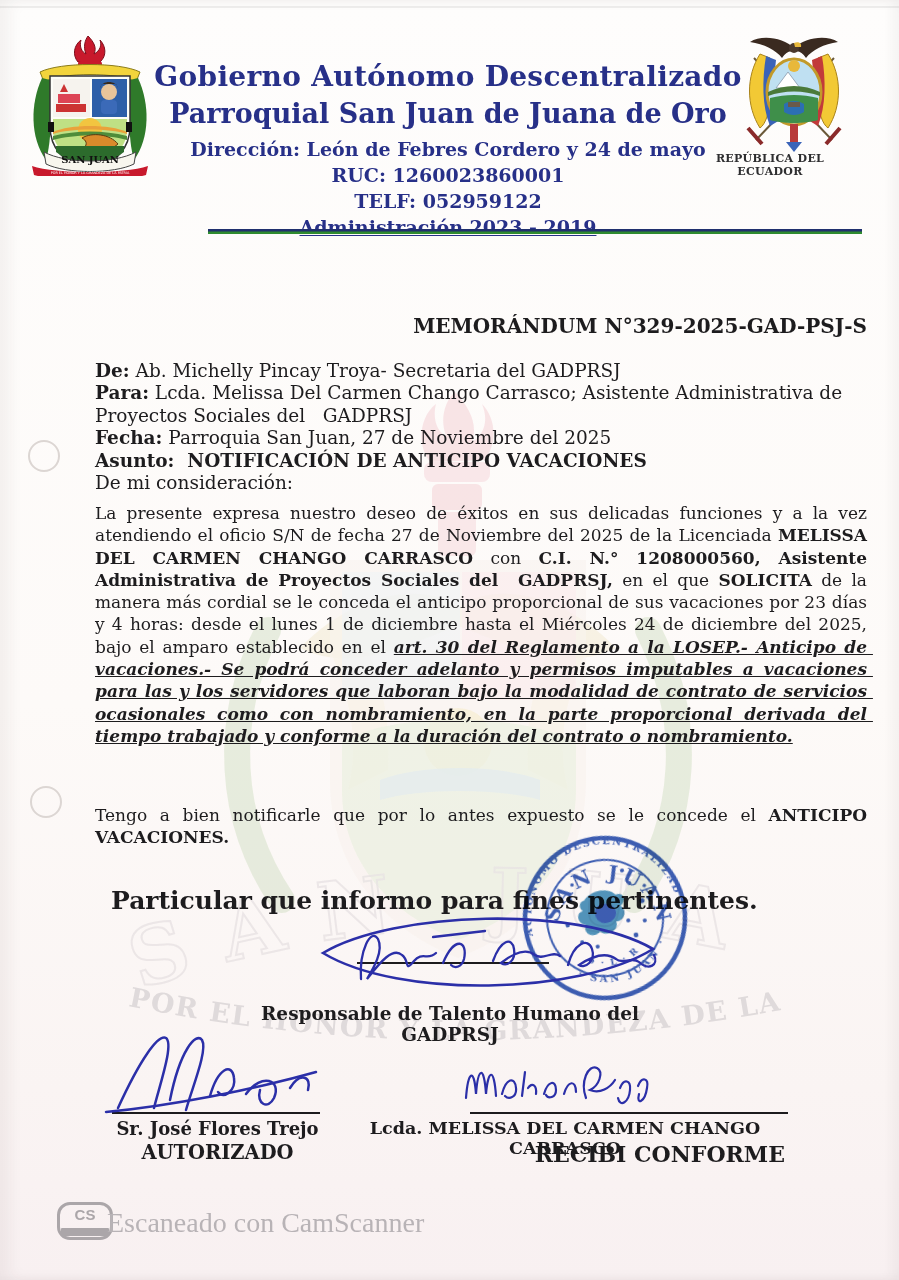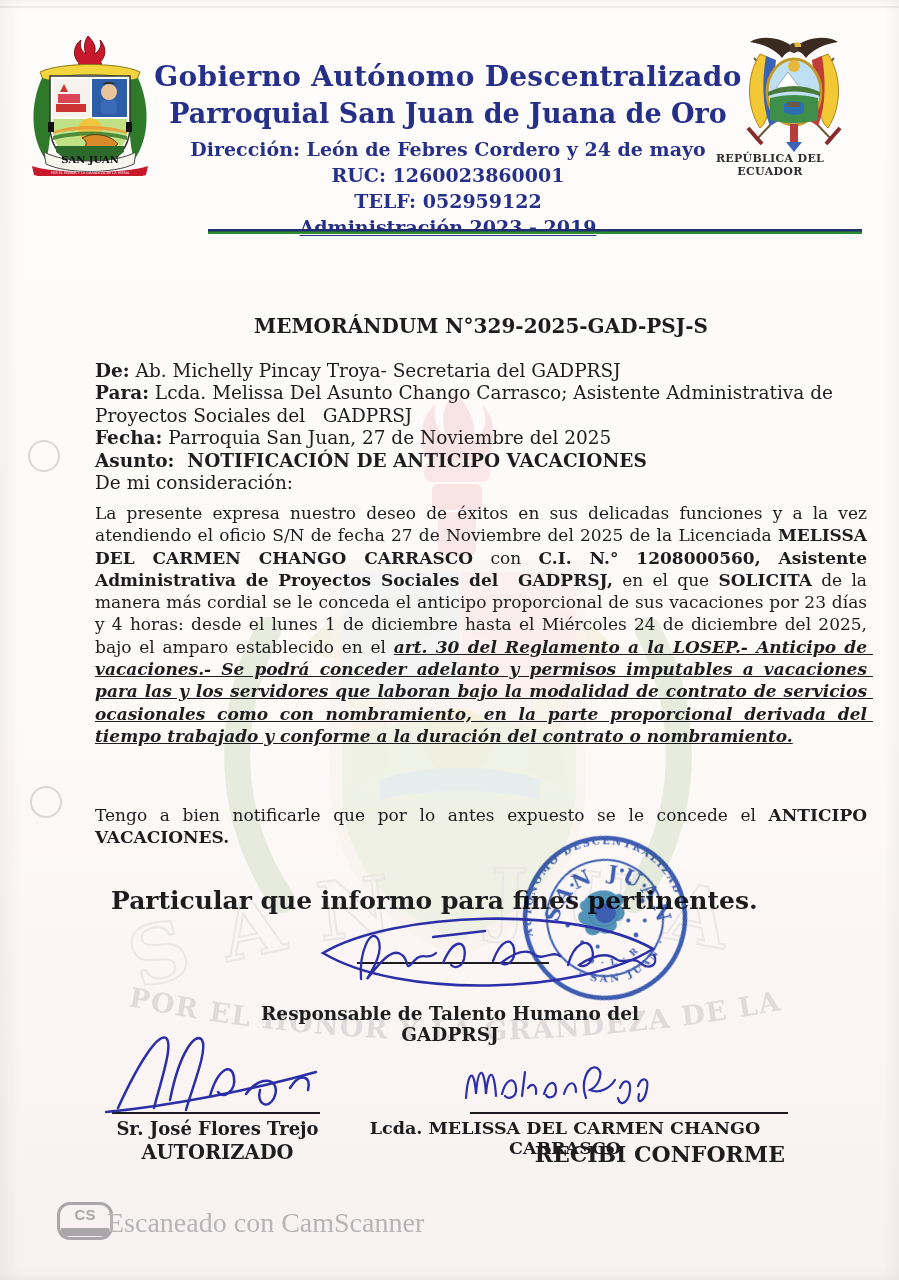--- a/index.html
+++ b/index.html
@@ -13,21 +13,21 @@
   
   .hdr-center{left:148px;top:58px;width:600px;text-align:center;color:#273088;font-weight:bold;z-index:3;}
   .org1{font-size:28px;line-height:37px;letter-spacing:.3px;}
   .org2{font-size:27px;line-height:37px;}
   .hline{font-size:19px;line-height:26px;}
   .admin{text-decoration:underline;}
   .hdr-rule{left:208px;top:229px;width:654px;height:5px;z-index:3;
     background:linear-gradient(180deg,#20306e 0%,#20306e 48%,#2f8b2f 52%,#2f8b2f 100%);}
   .ec-caption{left:684px;top:152px;width:172px;text-align:center;font-size:11px;font-weight:bold;color:#2e2e30;letter-spacing:.3px;z-index:3;}
   
-  .memo-title{left:95px;top:314px;width:772px;text-align:center;font-weight:bold;font-size:20px;z-index:3;}
+  .memo-title{left:95px;top:314px;width:772px;text-align:right;font-weight:bold;font-size:20px;z-index:3;}
   .meta{left:95px;top:348px;width:776px;font-size:18.5px;line-height:22.4px;z-index:3;margin-top:12px;}
   .meta p{margin:0;white-space:pre-wrap;}
   .b{font-weight:bold;}
   .para{left:95px;width:772px;font-size:17px;line-height:22.3px;text-align:justify;white-space:pre-wrap;z-index:3;}
   .seg-n{font-weight:normal;}
   .seg-b{font-weight:bold;}
   .seg-biu{font-weight:bold;font-style:italic;text-decoration:underline;}
   .closing1{left:111px;top:886px;width:772px;font-size:25px;z-index:3;font-weight:bold;}
   .closing2{left:300px;top:918px;width:320px;text-align:center;font-size:18.5px;z-index:3;}
   
@@ -167,21 +167,21 @@
     <path d="M54,110 L70,110 L62,120 Z" fill="#3a63b8"></path>
   </svg>
   <div class="abs ec-caption">REPÚBLICA DEL ECUADOR</div>
 
   <div class="abs hdr-rule"></div>
 
   <div class="abs memo-title">MEMORÁNDUM N°329-2025-GAD-PSJ-S</div>
 
   <div class="abs meta">
     <p><span class="b">De:</span><span> Ab. Michelly Pincay Troya- Secretaria del GADPRSJ</span></p>
-    <p><span class="b">Para:</span><span> Lcda. Melissa Del Asunto Chango Carrasco; Asistente Administrativa de Proyectos Sociales del   GADPRSJ</span></p>
+    <p><span class="b">Para:</span><span> Lcda. Melissa Del Carmen Chango Carrasco; Asistente Administrativa de Proyectos Sociales del   GADPRSJ</span></p>
     <p><span class="b">Fecha:</span><span> Parroquia San Juan, 27 de Noviembre del 2025</span></p>
     <p><span class="b">Asunto:</span><span class="b">  NOTIFICACIÓN DE ANTICIPO VACACIONES</span></p>
     <p>De mi consideración:</p>
   </div>
 
   <div class="abs para" style="top:502px;"><span class="seg-n">La presente expresa nuestro deseo de éxitos en sus delicadas funciones y a la vez atendiendo el oficio S/N de fecha 27 de Noviembre del 2025 de la Licenciada </span><span class="seg-b">MELISSA DEL CARMEN CHANGO CARRASCO</span><span class="seg-n"> con </span><span class="seg-b">C.I. N.° 1208000560, Asistente Administrativa de Proyectos Sociales del  GADPRSJ,</span><span class="seg-n"> en el que </span><span class="seg-b">SOLICITA</span><span class="seg-n"> de la manera más cordial se le conceda el anticipo proporcional de sus vacaciones por 23 días y 4 horas: desde el lunes 1 de diciembre hasta el Miércoles 24 de diciembre del 2025, bajo el amparo establecido en el </span><span class="seg-biu">art. 30 del Reglamento a la LOSEP.- Anticipo de vacaciones.- Se podrá conceder adelanto y permisos imputables a vacaciones para las y los servidores que laboran bajo la modalidad de contrato de servicios ocasionales como con nombramiento, en la parte proporcional derivada del tiempo trabajado y conforme a la duración del contrato o nombramiento.</span></div>
   <div class="abs para" style="top:804px;"><span class="seg-n">Tengo a bien notificarle que por lo antes expuesto se le concede el </span><span class="seg-b">ANTICIPO VACACIONES.</span></div>
 
   <div class="abs closing1">Particular que informo para fines pertinentes.</div>
 

